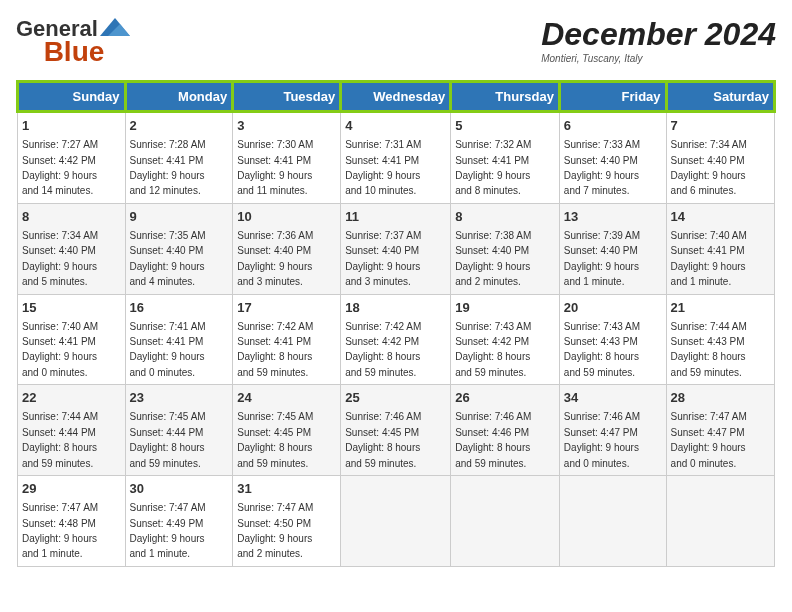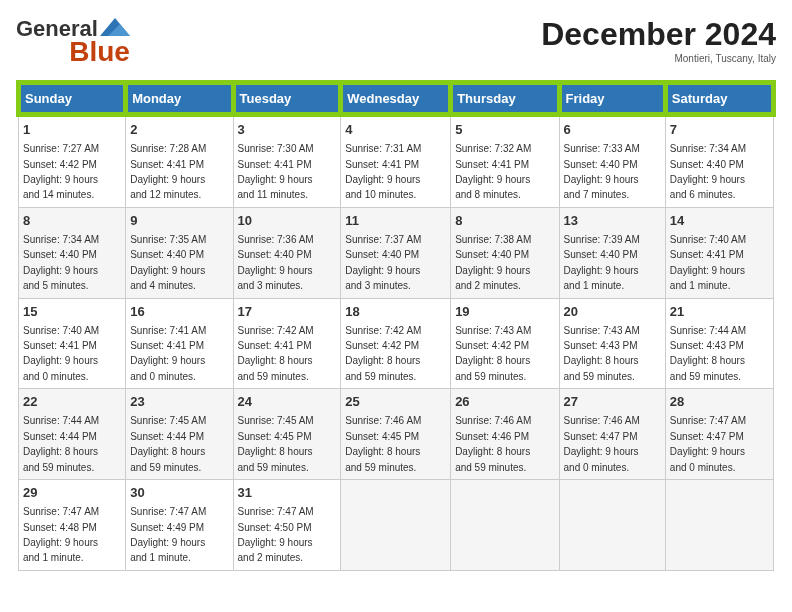--- a/index.html
+++ b/index.html
@@ -12,47 +12,47 @@
     }
     .header {
       display: flex;
       justify-content: space-between;
       align-items: flex-start;
       margin-bottom: 12px;
     }
     .logo {
       display: flex;
       flex-direction: column;
-      align-items: flex-end;
+      align-items: center;
     }
     .title-block {
-      text-align: right;
+      font-style: italic;
     }
     .month-title {
       font-size: 32px;
       font-weight: bold;
       color: #222;
     }
     .location {
       font-size: 10px;
       color: #555;
     }
     table {
       width: 100%;
       border-collapse: collapse;
       font-size: 11px;
     }
     thead tr th {
       background-color: #2e75b6;
       color: #fff;
       padding: 6px 4px;
-      text-align: left;
+      text-align: right;
       font-size: 13px;
       font-weight: bold;
-      border: 5px solid #84cc16;
+      border: 3px solid #84cc16;
     }
     tbody tr td {
       border: 1px solid #ccc;
       vertical-align: top;
       padding: 4px 4px;
       width: 113px;
       height: 80px;
       background: #fff;
       color: #333;
       line-height: 1.4;
@@ -211,21 +211,21 @@
 Daylight: 8 hours
 and 59 minutes.</span></td>
         <td><span class="day-num">25</span><span class="day-info" style="white-space: pre-line;">Sunrise: 7:46 AM
 Sunset: 4:45 PM
 Daylight: 8 hours
 and 59 minutes.</span></td>
         <td><span class="day-num">26</span><span class="day-info" style="white-space: pre-line;">Sunrise: 7:46 AM
 Sunset: 4:46 PM
 Daylight: 8 hours
 and 59 minutes.</span></td>
-        <td><span class="day-num">27</span><span class="day-info" style="white-space: pre-line;">Sunrise: 7:46 AM
+        <td><span class="day-num">34</span><span class="day-info" style="white-space: pre-line;">Sunrise: 7:46 AM
 Sunset: 4:47 PM
 Daylight: 9 hours
 and 0 minutes.</span></td>
         <td><span class="day-num">28</span><span class="day-info" style="white-space: pre-line;">Sunrise: 7:47 AM
 Sunset: 4:47 PM
 Daylight: 9 hours
 and 0 minutes.</span></td>
       </tr>
       <tr>
         <td><span class="day-num">29</span><span class="day-info" style="white-space: pre-line;">Sunrise: 7:47 AM

